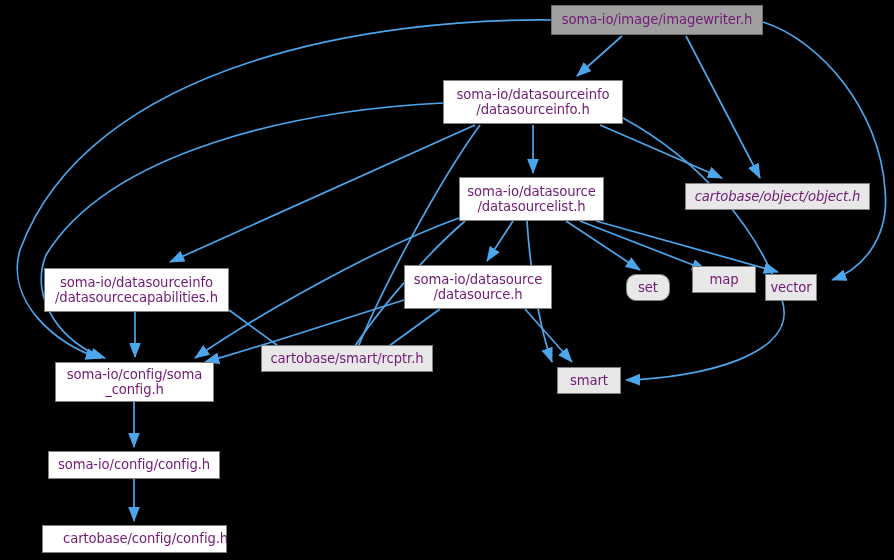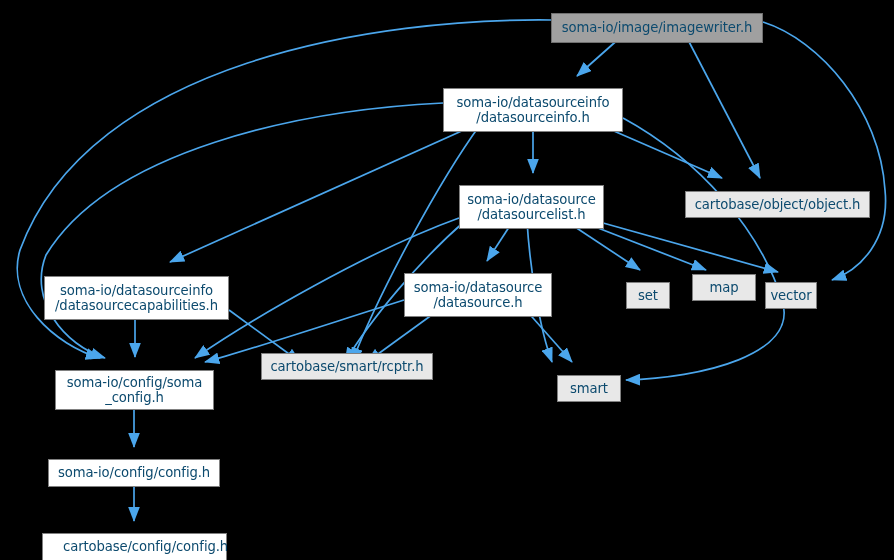--- a/index.html
+++ b/index.html
@@ -25,26 +25,25 @@
   }
   .node {
     position: absolute;
     box-sizing: border-box;
     display: flex;
     align-items: center;
     justify-content: center;
     text-align: center;
     font-size: 13.2px;
     line-height: 15.5px;
-    color: #0c4a6e;
+    color: #701a75;
     border: 1px solid #808080;
     background: #ffffff;
     white-space: pre;
     letter-spacing: -0.1px;
-    margin-top: 8px;
   }
   .node.lib {
     background: #e8e8e8;
   }
   .node.root {
     background: #a0a0a0;
     border: 1px solid #707070;
   }
   .node-label {
     display: block;
@@ -89,26 +88,26 @@
         <path d="M 134,402 L 134,447" fill="none" stroke="#4ba6ec" stroke-width="1.7" marker-end="url(#arrowhead)"></path>
         <path d="M 134,479 L 134,521" fill="none" stroke="#4ba6ec" stroke-width="1.7" marker-end="url(#arrowhead)"></path>
       </g>
   </svg>
   <div id="nodes-layer">
       <div class="node root" style="left: 551px; top: 5px; width: 212px; height: 30px;"><span class="node-label">soma-io/image/imagewriter.h</span></div>
       <div class="node" style="left: 443px; top: 80px; width: 180px; height: 44px;"><span class="node-label">soma-io/datasourceinfo
 /datasourceinfo.h</span></div>
       <div class="node" style="left: 459px; top: 177px; width: 145px; height: 44px;"><span class="node-label">soma-io/datasource
 /datasourcelist.h</span></div>
-      <div class="node lib" style="left: 685px; top: 183px; width: 185px; height: 27px;"><span class="node-label">cartobase/object/object.h</span></div>
+      <div class="node lib" style="left: 685px; top: 183px; width: 185px; height: 27px; font-style: italic;"><span class="node-label">cartobase/object/object.h</span></div>
       <div class="node" style="left: 44px; top: 268px; width: 185px; height: 44px;"><span class="node-label">soma-io/datasourceinfo
 /datasourcecapabilities.h</span></div>
       <div class="node" style="left: 404px; top: 265px; width: 148px; height: 44px;"><span class="node-label">soma-io/datasource
 /datasource.h</span></div>
-      <div class="node lib" style="left: 626px; top: 274px; width: 44px; height: 27px;"><span class="node-label">set</span></div>
+      <div class="node lib" style="left: 626px; top: 274px; width: 44px; height: 27px; border-radius: 10px;"><span class="node-label">set</span></div>
       <div class="node lib" style="left: 692px; top: 266px; width: 64px; height: 27px;"><span class="node-label">map</span></div>
       <div class="node lib" style="left: 765px; top: 274px; width: 52px; height: 27px;"><span class="node-label">vector</span></div>
       <div class="node lib" style="left: 261px; top: 345px; width: 172px; height: 27px;"><span class="node-label">cartobase/smart/rcptr.h</span></div>
       <div class="node" style="left: 55px; top: 362px; width: 159px; height: 40px; text-align: center;"><span class="node-label">soma-io/config/soma
 _config.h</span></div>
       <div class="node lib" style="left: 557px; top: 367px; width: 64px; height: 27px;"><span class="node-label">smart</span></div>
       <div class="node" style="left: 48px; top: 451px; width: 172px; height: 28px; text-align: center;"><span class="node-label">soma-io/config/config.h</span></div>
       <div class="node" style="left: 42px; top: 525px; width: 185px; height: 28px; padding-left: 16px;"><span class="node-label">cartobase/config/config.h</span></div>
     </div>
 </div>

